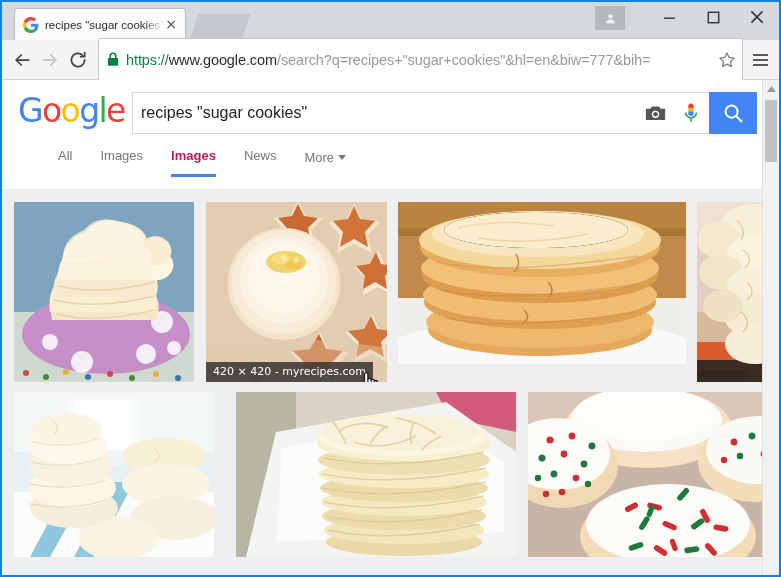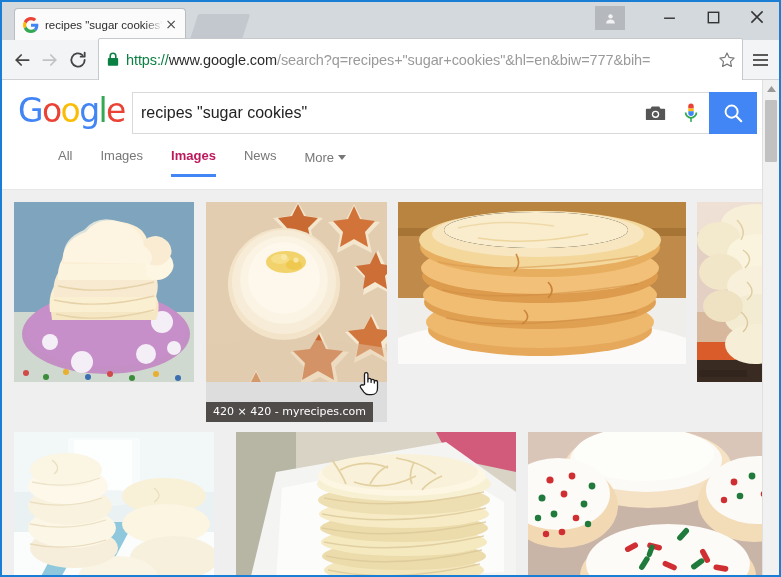--- a/index.html
+++ b/index.html
@@ -429,21 +429,21 @@
                 <circle cx="32" cy="175" r="3" fill="#3b8c3b"></circle>
               <circle cx="52" cy="170" r="3" fill="#e8b030"></circle>
                 <circle cx="74" cy="175" r="3" fill="#3b6fb0"></circle>
               <circle cx="96" cy="172" r="3" fill="#d04a4a"></circle>
                 <circle cx="118" cy="176" r="3" fill="#3b8c3b"></circle>
               <circle cx="142" cy="172" r="3" fill="#e8b030"></circle>
                 <circle cx="164" cy="176" r="3" fill="#3b6fb0"></circle>
             </svg>
           </div>
 
-          <div class="tile" style="width:181px;height:220px;margin-right:11px;">
+          <div class="tile" style="width:181px;height:180px;margin-right:11px;">
             <svg width="181" height="180" viewBox="0 0 181 180">
               <rect width="181" height="180" fill="#e7d3b8"></rect>
               <rect width="181" height="180" fill="#ddc6a8" opacity="0.4"></rect>
               <g fill="#f4e6cd">
                 <path d="M148 2 l8 16 18 2 -12 13 4 18 -18-9 -17 9 3-18 -12-13 18-2z"></path>
                 <path d="M92 0 l8 14 17 2 -12 12 4 17 -17-9 -17 9 4-17 -12-12 17-2z"></path>
               </g>
               <g>
                 <path d="M148 4 l6 13 15 2 -10 11 3 15 -14-8 -14 8 3-15 -10-11 15-2z" fill="#d2743a"></path>
                 <path d="M92 2 l6 12 14 2 -10 10 3 14 -13-7 -13 7 2-14 -9-10 14-2z" fill="#c96a32"></path>

